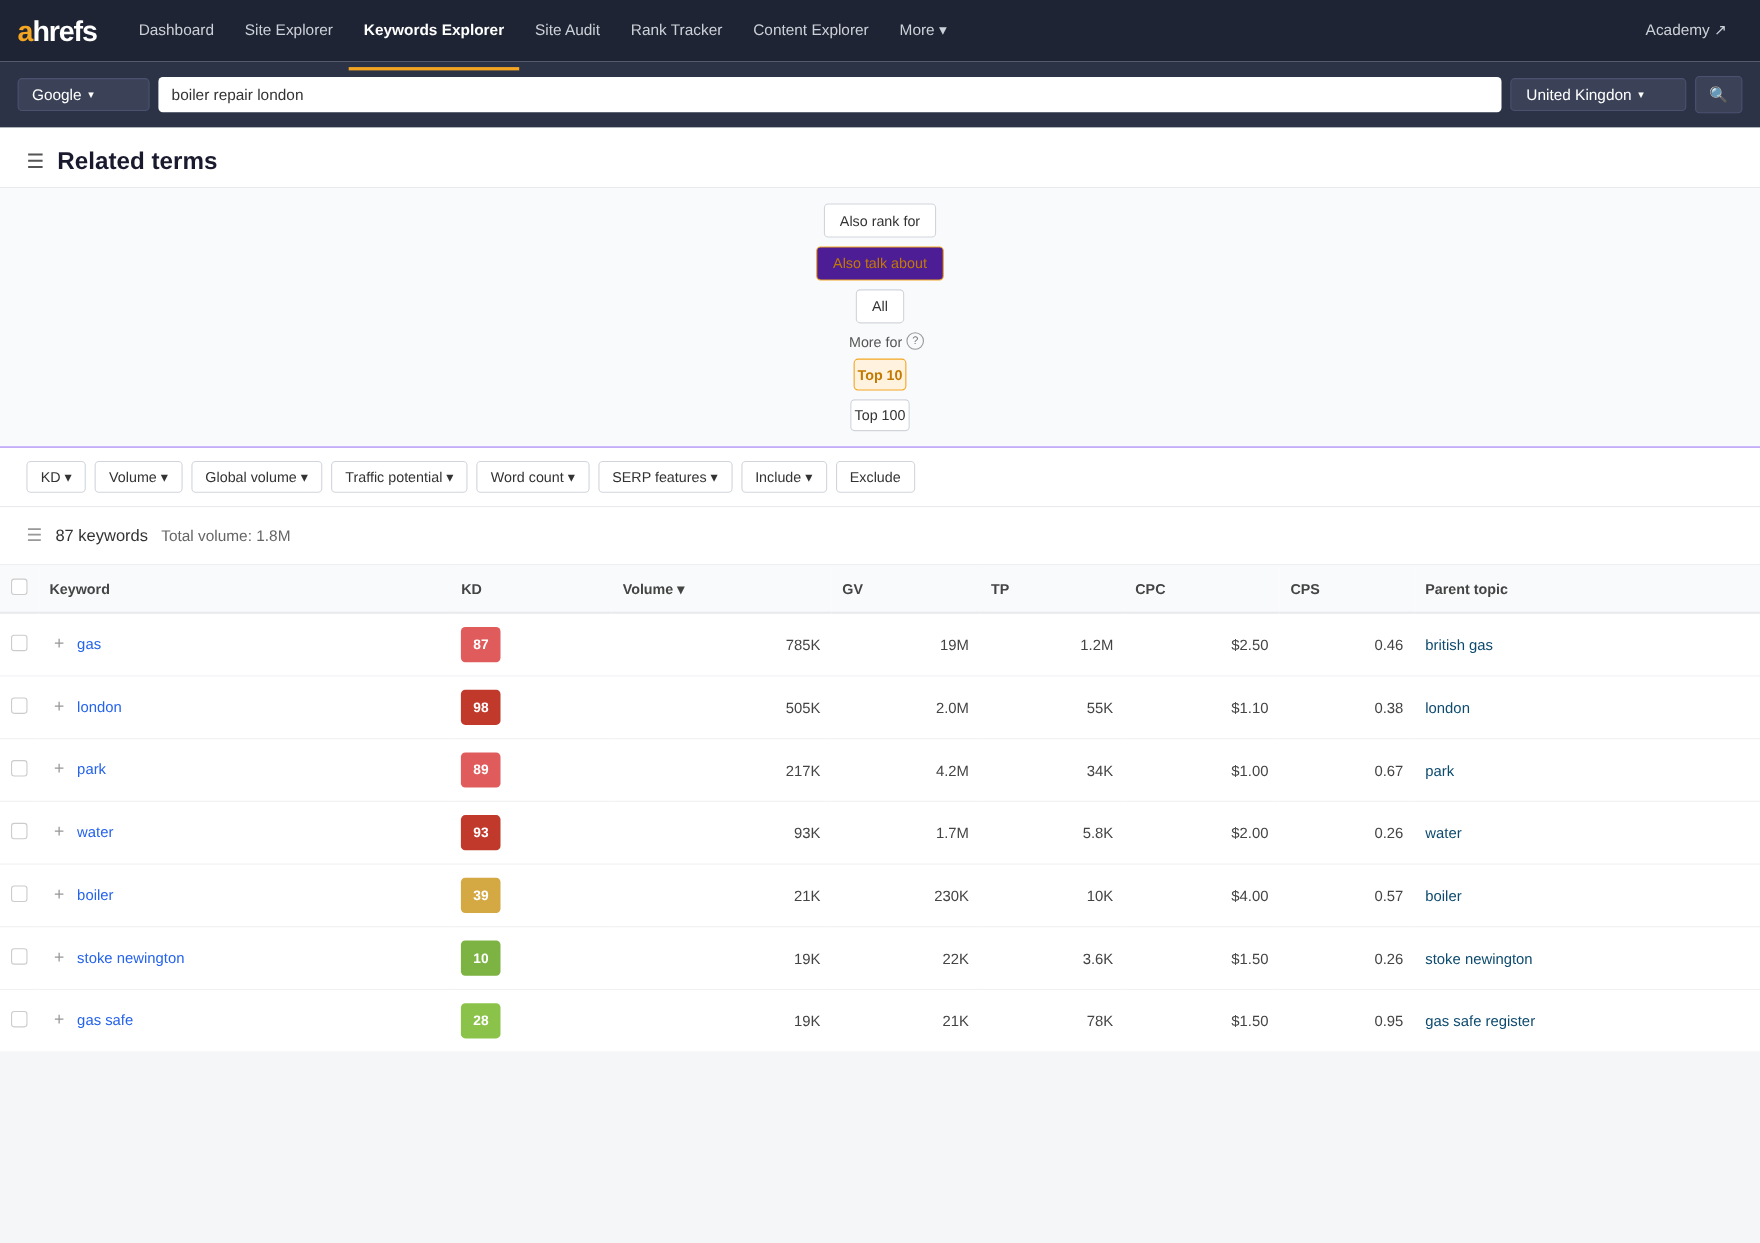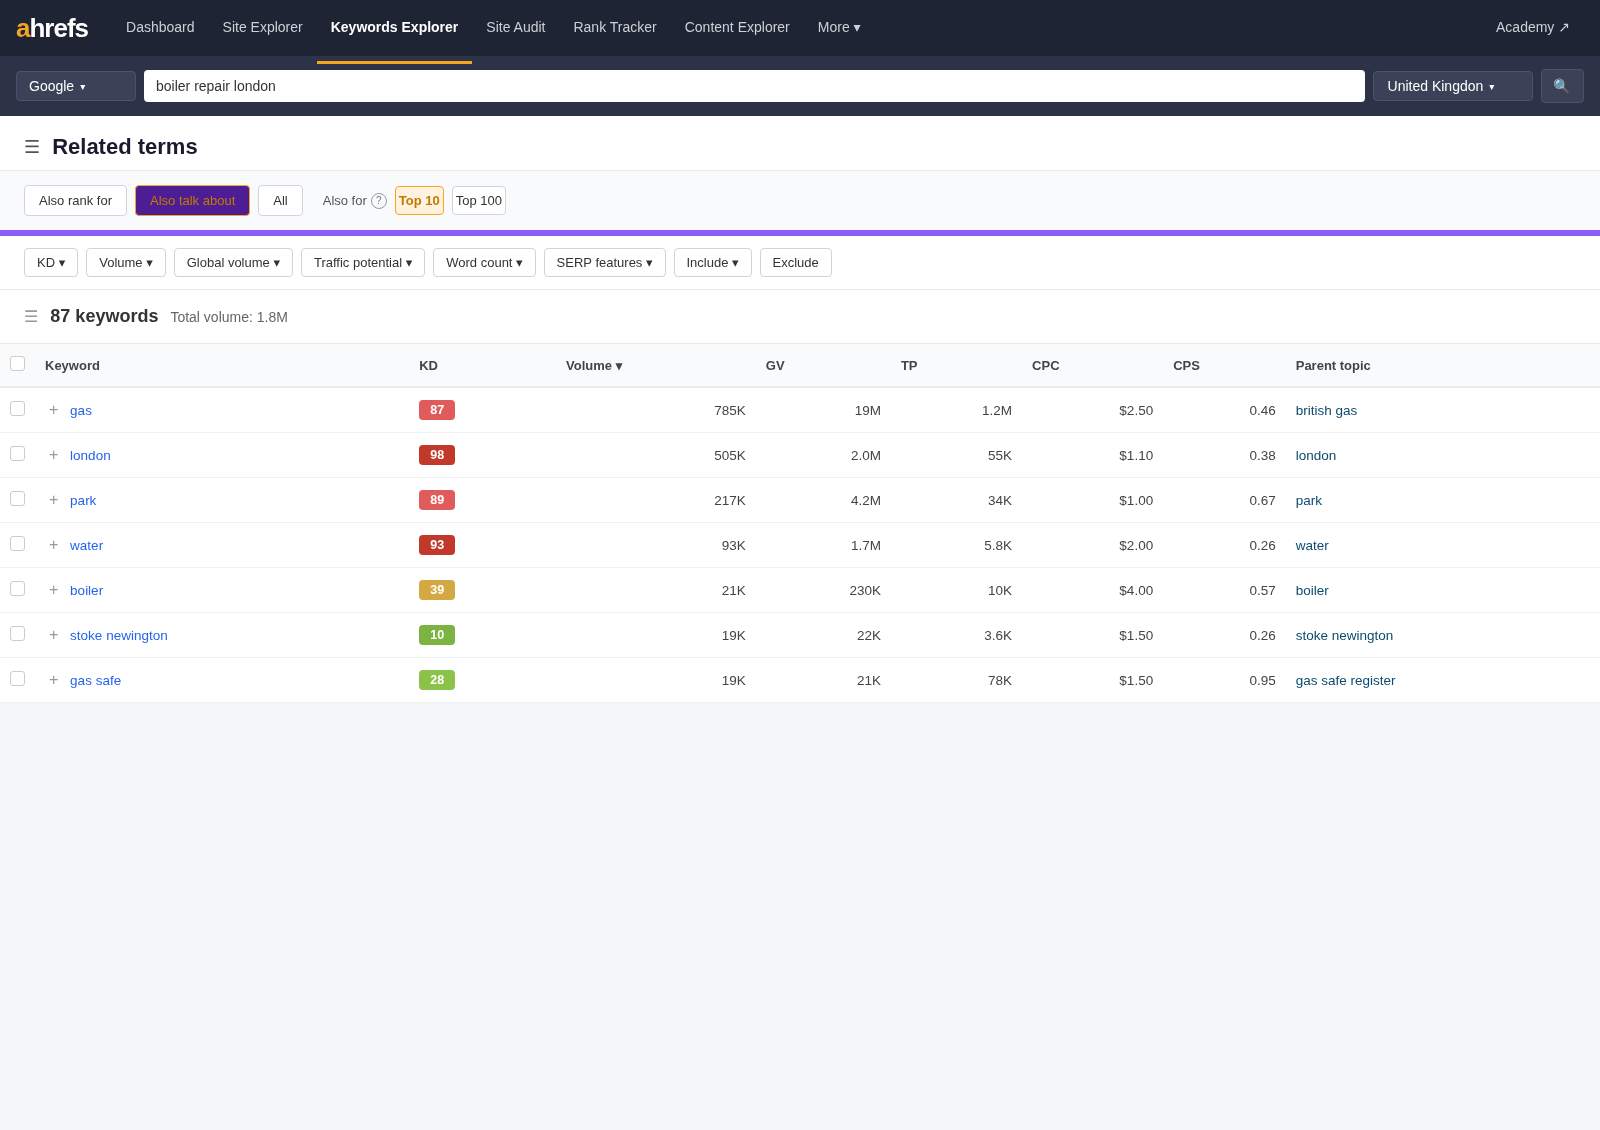--- a/index.html
+++ b/index.html
@@ -70,22 +70,23 @@
       display: flex; align-items: center; gap: 12px;
       border-bottom: 1px solid #e8eaed;
     }
     .hamburger-icon { color: #555; font-size: 18px; cursor: pointer; }
     .page-title { font-size: 22px; font-weight: 700; color: #1a1a2e; }
 
     
     .tabs-row {
       padding: 14px 24px;
       display: flex; align-items: center; gap: 8px;
-      border-bottom: 6px solid #8b5cf6;
+      border-bottom: 1px solid #8b5cf6;
       background: #f9fafb;
+      flex-direction: column;
     }
     .tab-btn {
       padding: 7px 14px; border-radius: 4px; border: 1px solid #d1d5db;
       background: #fff; color: #333; font-size: 13px; cursor: pointer; white-space: nowrap;
     }
     .tab-btn.active {
       background: #4c1d95; border-color: #f4a623; color: #c47a00; font-weight: 500;
     }
     .view-for-label {
       font-size: 13px; color: #555; display: flex; align-items: center; gap: 4px; margin-left: 12px;
@@ -118,21 +119,21 @@
     }
 
     
     .table-area { padding: 0 0; }
     .table-summary {
       padding: 16px 24px;
       display: flex; align-items: center; gap: 12px;
       border-bottom: 1px solid #e8eaed;
     }
     .reorder-icon { color: #999; font-size: 16px; cursor: pointer; }
-    .keyword-count { font-weight: 700; font-size: 18px; }
+    .keyword-count { font-weight: 400; font-size: 15px; }
     .total-volume { color: #666; font-size: 14px; }
 
     table {
       width: 100%; border-collapse: collapse;
     }
     thead tr {
       background: #f9fafb; border-bottom: 2px solid #e8eaed;
     }
     th {
       padding: 12px 10px; text-align: left; font-size: 13px; font-weight: 600; color: #444;
@@ -149,21 +150,21 @@
     }
     .add-btn {
       color: #999; cursor: pointer; font-size: 16px; padding: 0 4px;
       display: inline-block; margin-right: 4px;
     }
 
     .kw-link { color: #2563eb; text-decoration: none; font-size: 13.5px; }
 
     .kd-badge {
       display: inline-flex; align-items: center; justify-content: center;
-      width: 36px; height: 20px; border-radius: 4px; font-size: 12.5px; font-weight: 700; color: #fff;
+      width: 36px; height: 32px; border-radius: 4px; font-size: 12.5px; font-weight: 700; color: #fff;
     }
     .kd-red { background: #e05c5c; }
     .kd-red-dark { background: #c0392b; }
     .kd-yellow { background: #d4a843; }
     .kd-yellow-green { background: #8bc34a; }
     .kd-light-green { background: #7cb342; }
 
     .num-cell { text-align: right; color: #444; }
     .parent-link { color: #0c4a6e; text-decoration: none; }
 
@@ -213,21 +214,21 @@
     <span class="hamburger-icon">☰</span>
     <h1 class="page-title">Related terms</h1>
   </div>
 
   <div class="tabs-row">
     <button class="tab-btn">Also rank for</button>
     <button class="tab-btn active">Also talk about</button>
     <button class="tab-btn">All</button>
 
     <div class="view-for-label">
-      <span>Also for</span>
+      <span>More for</span>
       <span class="help-icon">?</span>
     </div>
 
     <button class="top-btn active">Top 10</button>
     <button class="top-btn">Top 100</button>
   </div>
 
   <div class="filters-row">
     <button class="filter-btn">KD ▾</button>
     <button class="filter-btn">Volume ▾</button>

